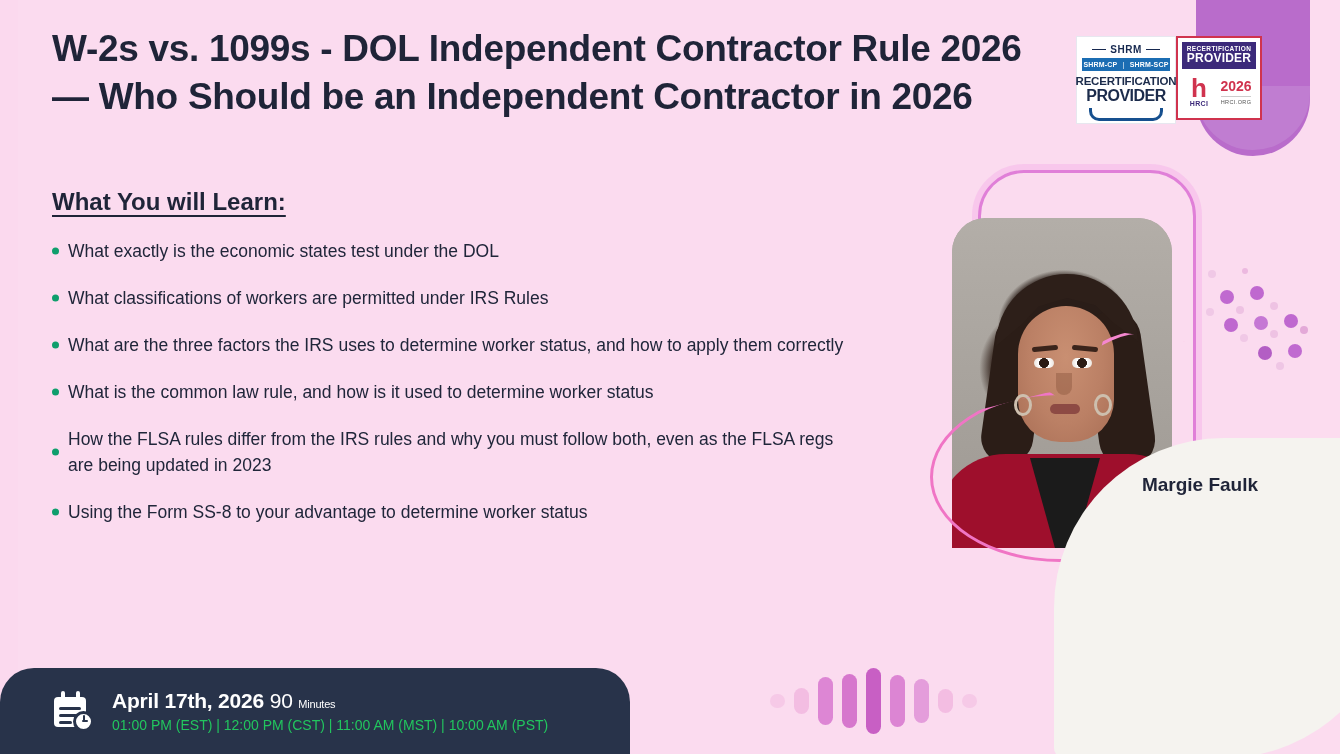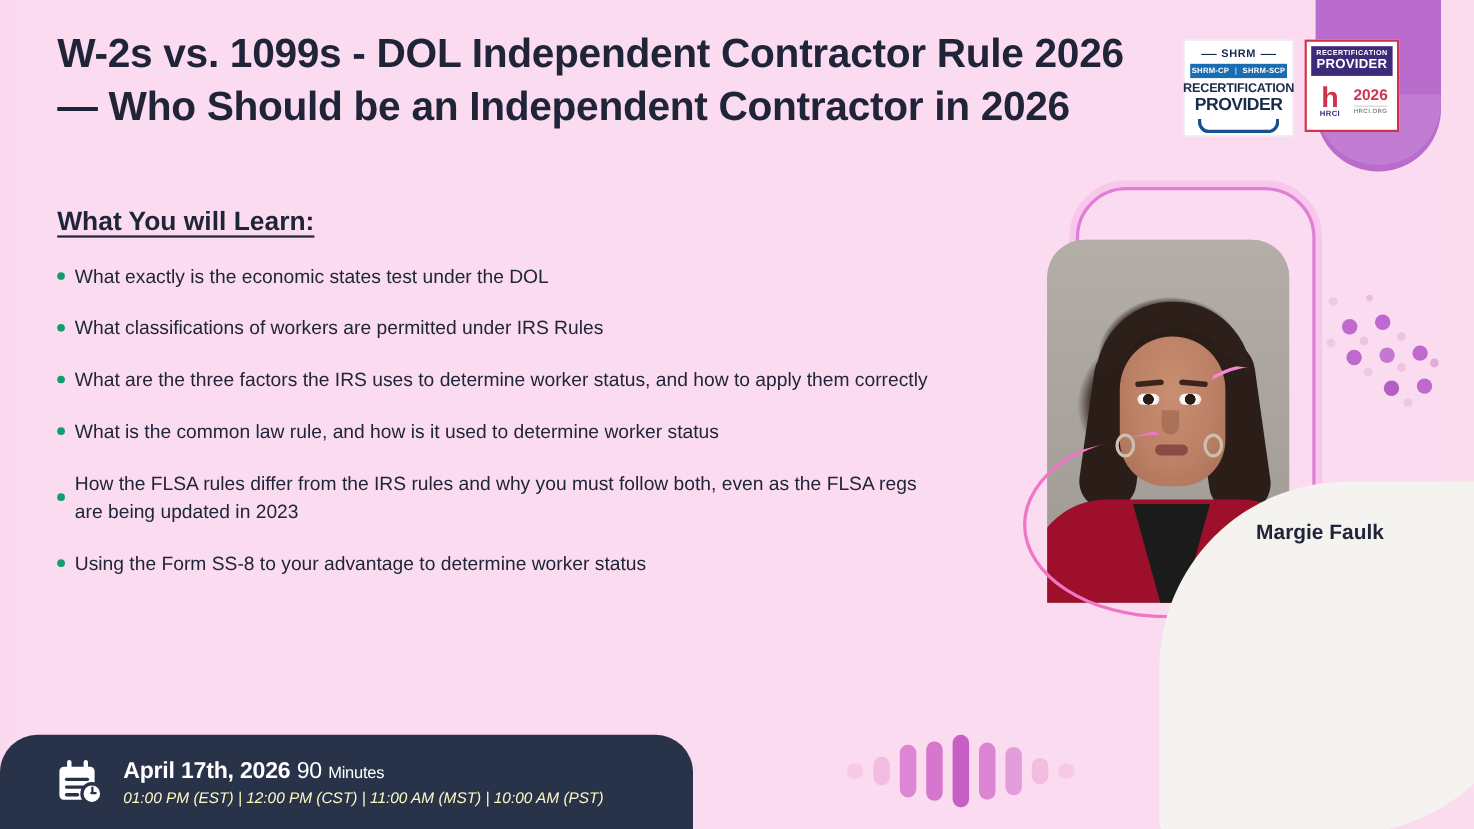--- a/index.html
+++ b/index.html
@@ -185,21 +185,21 @@
     font-size: 37px;
     line-height: 48px;
     font-weight: 700;
     letter-spacing: -.3px;
     color: #1f2438;
   }
 
   .badges {
     position: absolute;
     left: 1076px; top: 36px;
-    display: flex; gap: 10px;
+    display: flex; 
   }
   .badge-shrm {
     width: 100px; height: 88px;
     background: #ffffff;
     border: 1px solid #e7e7ef;
     display: flex; flex-direction: column; align-items: center;
     padding-top: 7px;
   }
   .badge-shrm .shrm-top {
     display: flex; align-items: center; gap: 4px;
@@ -352,26 +352,25 @@
   }
   .cal-icon .hand.h { right: 9px; bottom: 10px; width: 2px; height: 7px; }
   .cal-icon .hand.m { right: 6px; bottom: 10px; width: 6px; height: 2px; }
 
   .date-text .row1 {
     color: #ffffff;
     font-size: 21px; font-weight: 700;
     letter-spacing: -.2px;
   }
   .date-text .row1 .mins-num { font-weight: 400; font-size: 21px; }
-  .date-text .row1 .mins-word { font-weight: 400; font-size: 15px; }
+  .date-text .row1 .mins-word { font-weight: 400; font-size: 11px; }
   .date-text .row2 {
-    color: #fef9c3;
+    color: #22c55e;
     font-size: 14px;
     margin-top: 4px;
-    font-style: italic;
   }
 </style>
 </head>
 <body>
 
 <div class="poster">
 
   <div class="bg-side-left"></div>
   <div class="bg-side-right"></div>
   <div class="purple-pill"></div>

